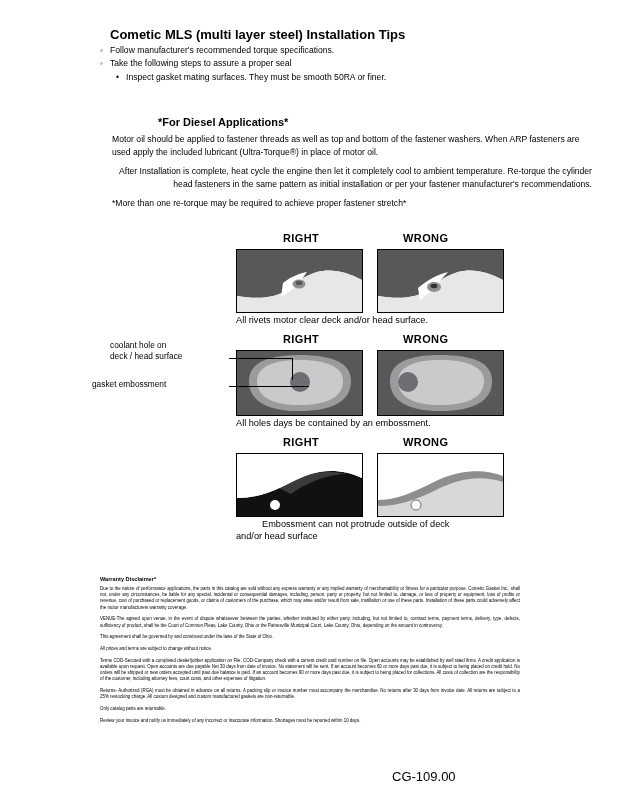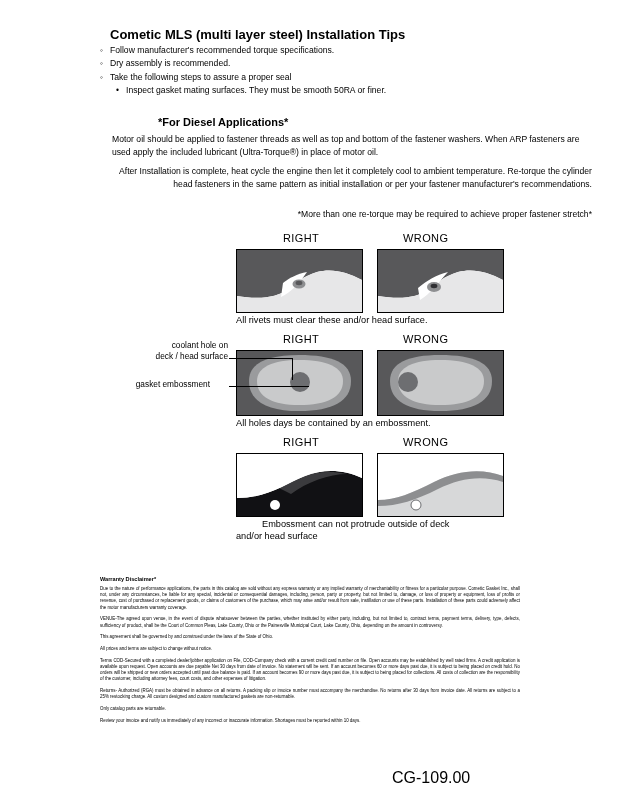--- a/index.html
+++ b/index.html
@@ -8,45 +8,44 @@
   .title{position:absolute;left:110px;top:27px;font-size:13px;font-weight:bold;}
   .bullets{position:absolute;left:100px;top:44px;width:500px;font-size:8.6px;line-height:13.4px;}
   .bullets .b1{padding-left:10px;position:relative;}
   .bullets .b1:before{content:"\25E6";position:absolute;left:0;top:0;font-size:8.5px;}
   .bullets .b2{padding-left:26px;position:relative;}
   .bullets .b2:before{content:"\2022";position:absolute;left:16px;top:0;font-size:8.5px;}
   .diesel-h{position:absolute;left:110px;top:116px;font-size:11px;font-weight:bold;margin-left:48px;}
   .para{position:absolute;left:112px;width:480px;font-size:8.6px;line-height:12.6px;}
   .p1{top:133px;}
   .p2{top:165px;text-align:right;}
-  .p3{top:208px;text-align:right;}
+  .p3{top:197px;}
 
   
   .fig{position:absolute;border:1px solid #000;background:#fff;overflow:hidden;}
-  .figlabel{position:absolute;font-size:11px;font-weight:normal;letter-spacing:.4px;}
+  .figlabel{position:absolute;font-size:11px;font-weight:bold;letter-spacing:.4px;}
   .capt{position:absolute;font-size:9.2px;}
 
-  .callout{position:absolute;font-size:8.3px;text-align:right;line-height:11px;}
+  .callout{position:absolute;font-size:8.3px;line-height:11px;}
   .leader{position:absolute;background:#000;height:1px;}
 
   .warranty-h{position:absolute;left:100px;top:576px;font-size:5.6px;font-weight:bold;}
   .warranty{position:absolute;left:100px;top:586px;width:420px;font-size:4.45px;line-height:6.2px;text-align:justify;}
   .warranty p{margin:0 0 5.5px 0;}
-  .docnum{position:absolute;left:392px;top:769px;font-size:16px;}
+  .docnum{position:absolute;left:392px;top:769px;font-size:13px;}
 </style>
 </head>
 <body>
 
 <div class="page">
 
   <div class="title">Cometic MLS (multi layer steel) Installation Tips</div>
 
   <div class="bullets">
     <div class="b1">Follow manufacturer's recommended torque specifications.</div>
-    <div class="b1">Dry assembly is recommended.</div>
     <div class="b1">Take the following steps to assure a proper seal</div>
     <div class="b2">Inspect gasket mating surfaces.  They must be smooth 50RA or finer.</div>
   </div>
 
   <div class="diesel-h">*For Diesel Applications*</div>
   <div class="para p1">Motor oil should be applied to fastener threads as well as top and bottom of the fastener washers. When ARP fasteners are used apply the included lubricant (Ultra-Torque®) in place of motor oil.</div>
   <div class="para p2">After Installation is complete, heat cycle the engine then let it completely cool to ambient temperature. Re-torque the cylinder head fasteners in the same pattern as initial installation or per your fastener manufacturer's recommendations.</div>
   <div class="para p3">*More than one re-torque may be required to achieve proper fastener stretch*</div>
 
   <div class="figlabel" style="left:283px;top:232px;">RIGHT</div>
@@ -67,21 +66,21 @@
     <svg width="125" height="62" viewBox="0 0 125 62">
       <rect x="0" y="0" width="125" height="62" fill="#ffffff"></rect>
       <path d="M0,0 H125 V30 C110,22 95,18 80,22 C66,26 58,34 50,40 C40,47 24,50 0,46 Z" fill="#58585a"></path>
       <path d="M0,46 C24,50 40,47 50,40 C58,34 66,26 80,22 C95,18 110,22 125,30 V62 H0 Z" fill="#e7e7e8"></path>
       <path d="M40,38 C48,31 58,25 70,22 C60,33 52,44 42,50 Z" fill="#ffffff"></path>
       <ellipse cx="56" cy="37" rx="7" ry="5" fill="#8e8f91"></ellipse>
       <ellipse cx="56" cy="36" rx="3.4" ry="2.2" fill="#303033"></ellipse>
     </svg>
   </div>
 
-  <div class="capt" style="left:236px;top:315px;">All rivets must clear these and/or head surface.</div>
+  <div class="capt" style="left:236px;top:315px;">All rivets motor clear deck and/or head surface.</div>
 
   <div class="figlabel" style="left:283px;top:333px;">RIGHT</div>
   <div class="figlabel" style="left:403px;top:333px;">WRONG</div>
 
   <div class="fig" style="left:236px;top:350px;width:125px;height:64px;">
     <svg width="125" height="64" viewBox="0 0 125 64">
       <rect x="0" y="0" width="125" height="64" fill="#ffffff"></rect>
       <path d="M0,0 H125 V64 H0 Z" fill="#58585a"></path>
       <path d="M12,30 C12,12 30,4 62,4 C96,4 114,12 114,30 C114,50 96,60 62,60 C30,60 12,50 12,30 Z" fill="#9a9b9d"></path>
       <path d="M20,30 C20,16 36,9 62,9 C90,9 106,16 106,30 C106,46 90,54 62,54 C36,54 20,46 20,30 Z" fill="#c9cacb"></path>

